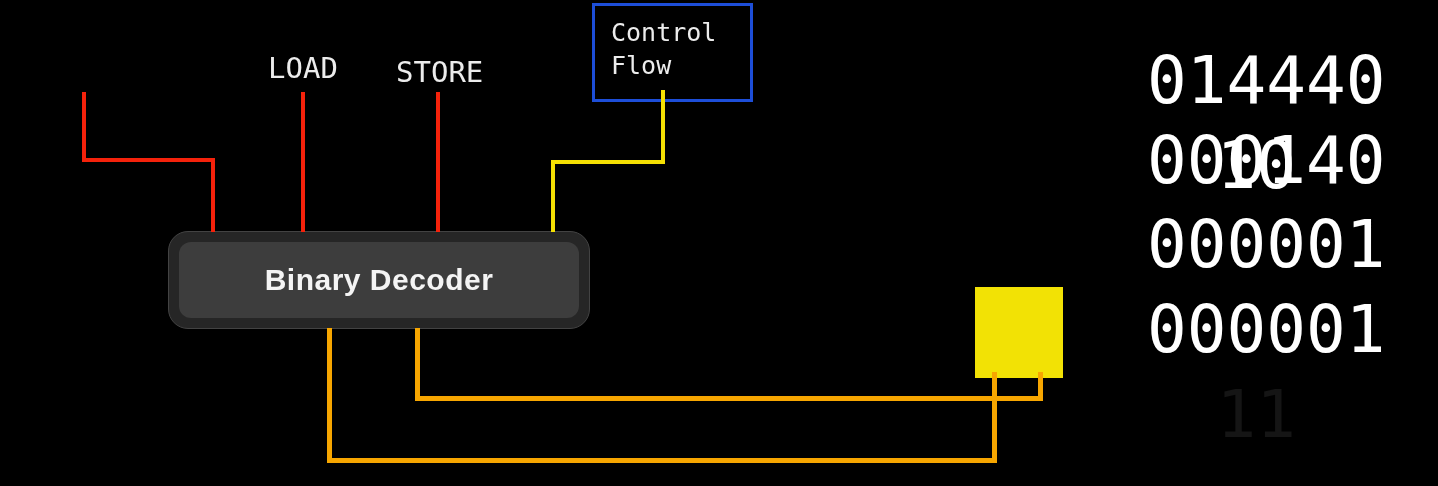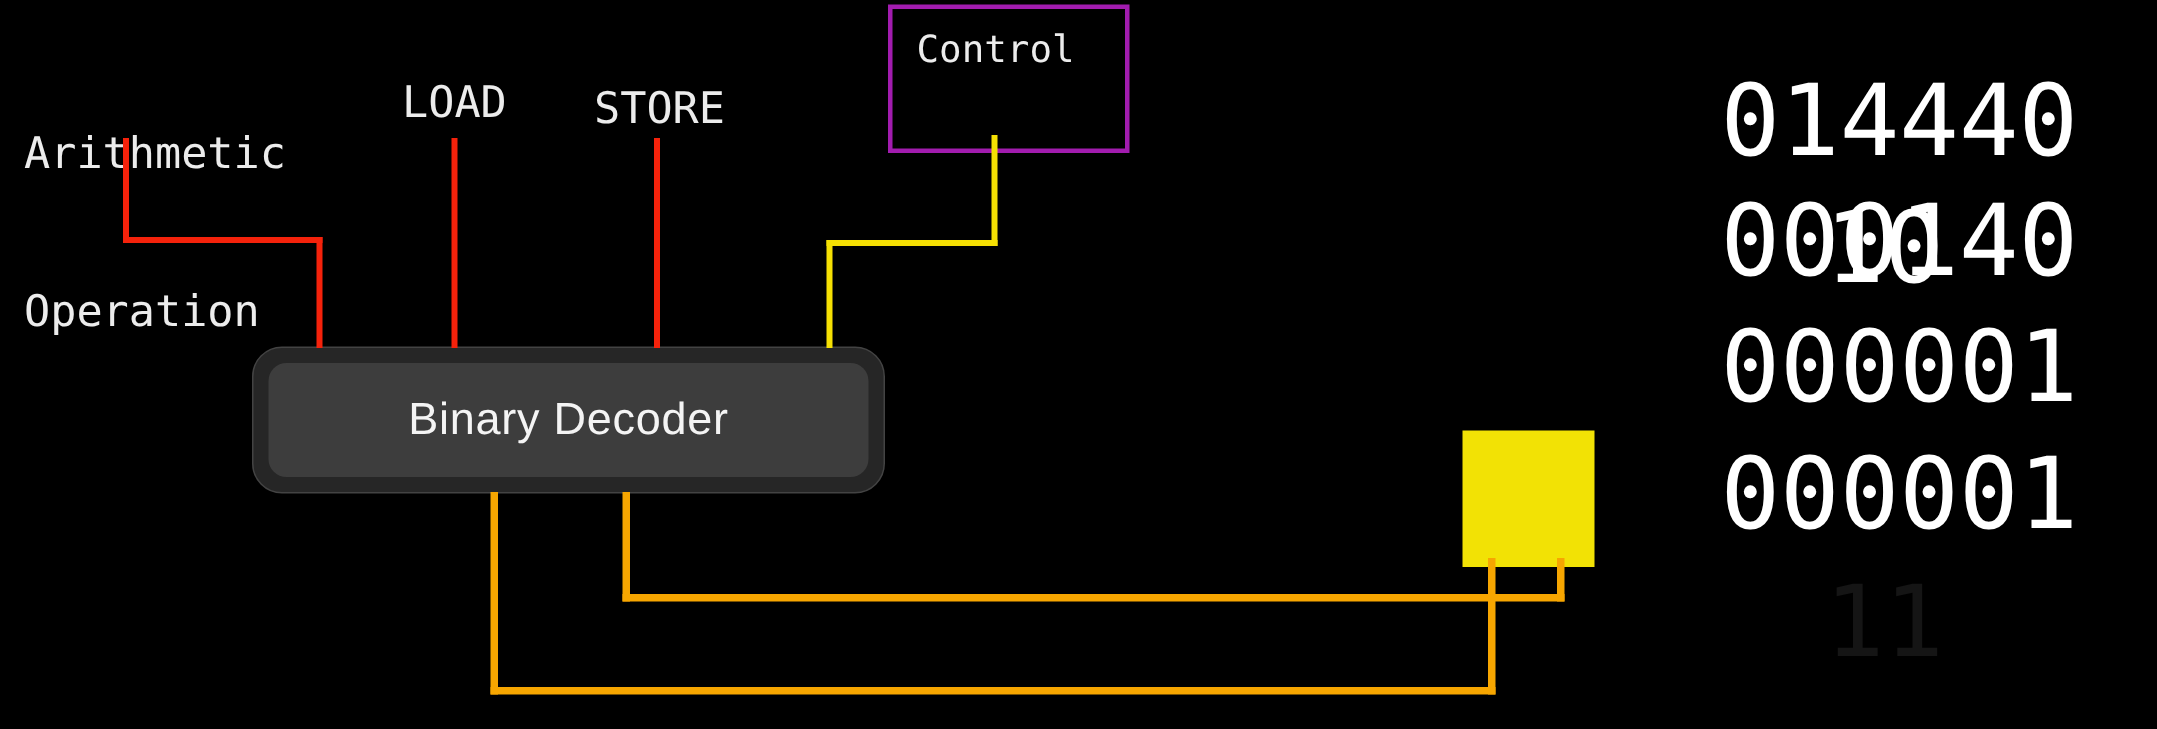--- a/index.html
+++ b/index.html
@@ -11,21 +11,21 @@
   .mlabel{
     position:absolute;color:#ececec;font-size:29px;line-height:35px;
     white-space:pre;letter-spacing:0px;
   }
   #arith-label{left:16px;top:15px;}
   #load-label{left:268px;top:51px;}
   #store-label{left:396px;top:55px;}
   
   #cf-box{
     position:absolute;left:592px;top:3px;width:139px;height:83px;
-    border:3px solid #a21caf;background:#000;
+    border:3px solid #1d4ed8;background:#000;
     color:#ececec;font-size:25px;line-height:33px;
     padding:10px 0 0 16px;box-sizing:content-box;
   }
   
   .wire{position:absolute;z-index:3;}
   .red{background:#f5220b;}
   .yellow{background:#f5e003;}
   .orange{background:#f7a600;}
   #wa1{left:82px;top:92px;width:4px;height:70px;}
   #wa2{left:82px;top:158px;width:133px;height:4px;}
@@ -47,21 +47,21 @@
     background:#262626;border:1px solid #434343;border-radius:20px;
     box-sizing:border-box;z-index:2;
   }
   #decoder-inner{
     position:absolute;left:10px;top:10px;right:10px;bottom:10px;
     background:#3d3d3d;border-radius:12px;
     display:flex;align-items:center;justify-content:center;
   }
   #decoder-inner span{
     font-family:"Liberation Sans","DejaVu Sans",sans-serif;
-    font-weight:normal;font-size:30px;color:#f4f4f4;letter-spacing:0.5px;
+    font-weight:bold;font-size:30px;color:#f4f4f4;letter-spacing:0.5px;
   }
   
   #hl-box{
     position:absolute;left:975px;top:287px;width:88px;height:91px;
     background:#f2e205;z-index:2;
   }
   #itable{position:absolute;left:978px;top:0;width:460px;height:486px;z-index:4;}
   .trow{position:absolute;left:0;width:100%;font-size:66px;line-height:85px;
         color:#ffffff;white-space:pre;}
   .trow .operand{position:absolute;left:169px;top:0;}
@@ -69,29 +69,26 @@
   #trow1{top:118px;}
   #trow2{top:202px;}
   #trow3{top:287px;}
   .opcode.on-highlight{color:#151515;}
 </style>
 </head>
 <body>
 
 <div id="canvas">
 
-  <div class="mlabel" id="arith-label">
-    <div>Arithmetic</div>
-    <div>Operation</div>
-  </div>
   <div class="mlabel" id="load-label">LOAD</div>
   <div class="mlabel" id="store-label">STORE</div>
 
   <div id="cf-box">
     <div>Control</div>
+    <div>Flow</div>
   </div>
 
   <div class="wire red" id="wa1"></div>
   <div class="wire red" id="wa2"></div>
   <div class="wire red" id="wa3"></div>
   <div class="wire red" id="wl"></div>
   <div class="wire red" id="ws"></div>
 
   <div class="wire yellow" id="wc1"></div>
   <div class="wire yellow" id="wc2"></div>

